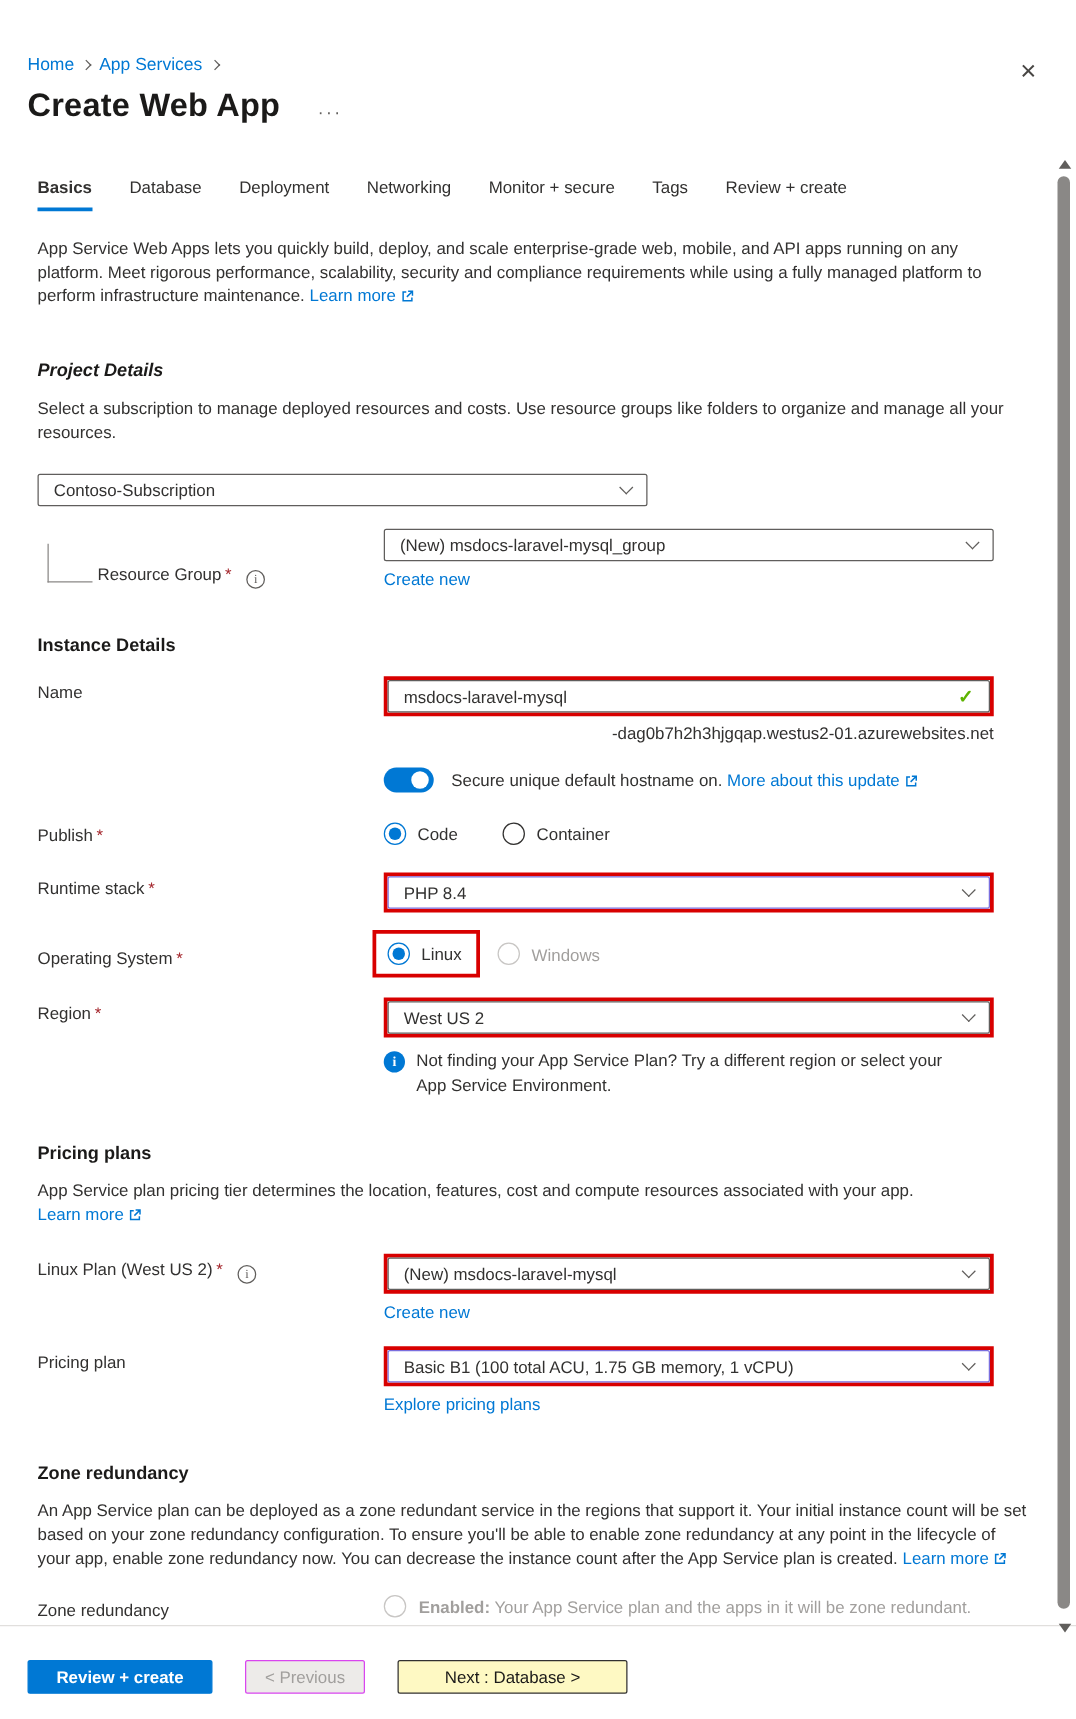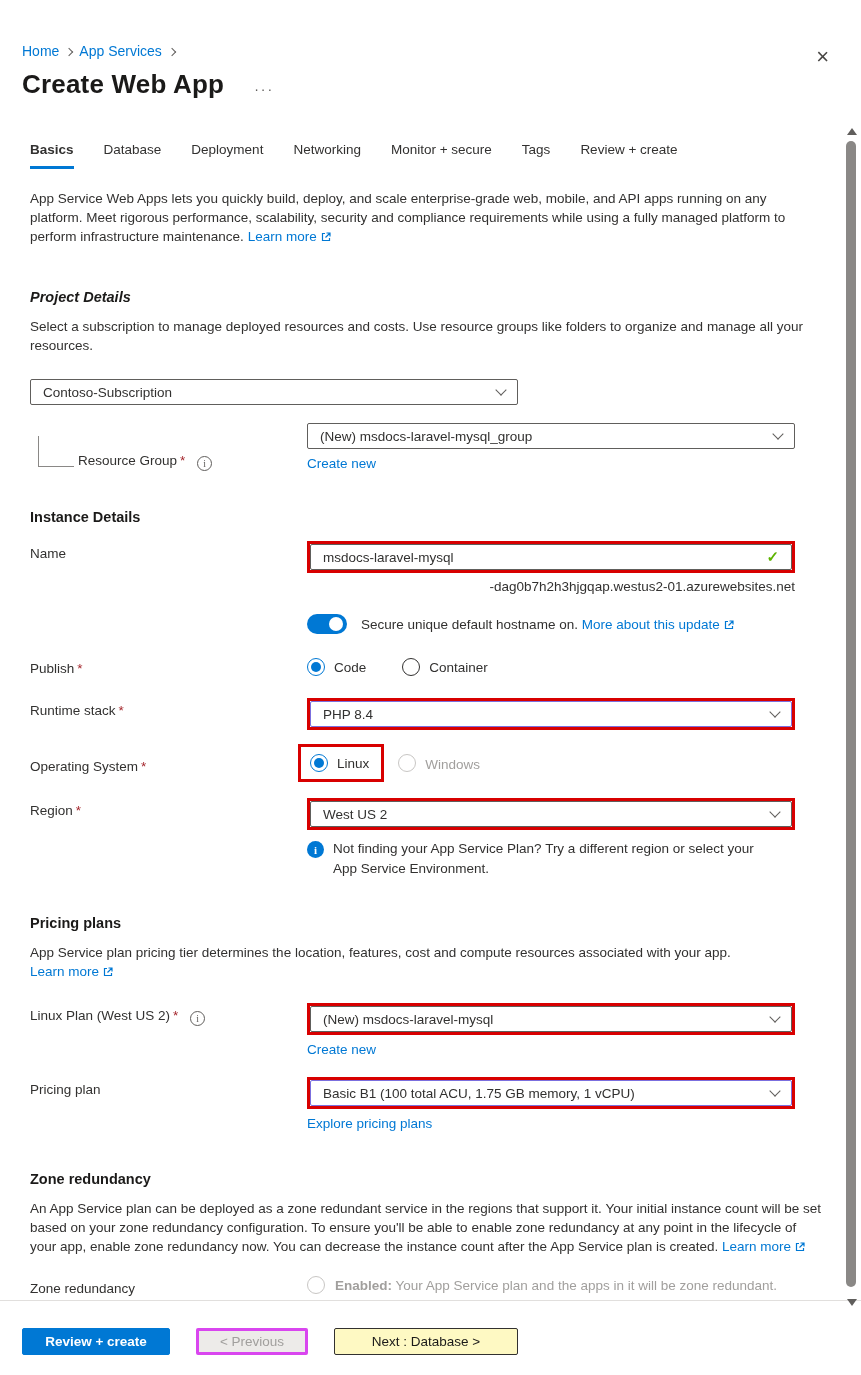--- a/index.html
+++ b/index.html
@@ -71,21 +71,21 @@
 
   .zone-opt { display:flex; gap:10px; margin-bottom:14px; }
   .zone-txt { color:#a19f9d; line-height:20px; width:455px; }
   .zone-txt b { color:#a19f9d; }
 
   
   .footer { position:absolute; left:0; right:0; bottom:0; height:75px; border-top:1px solid #e1dfdd; background:#fff; }
   .footer-btns { display:flex; gap:26px; margin:27px 0 0 22px; }
   .btn { height:27px; display:inline-flex; align-items:center; justify-content:center; font-size:13.5px; cursor:pointer; border-radius:2px; }
   .btn-primary { background:#0078d4; border:1px solid #0078d4; color:#fff; font-weight:bold; width:148px; }
-  .btn-dis { background:#edebe9; border:3px solid #d946ef; color:#a19f9d; width:112px; }
+  .btn-dis { background:#edebe9; border:1px solid #d946ef; color:#a19f9d; width:96px; }
   .btn-sec { background:#fef9c3; border:1px solid #323130; color:#1b1a19; width:184px; }
 
   
   .sbar { position:absolute; top:128px; right:3px; width:13px; height:1178px; }
   .sb-up { position:absolute; top:0; left:2px; width:0; height:0;
            border-left:5px solid transparent; border-right:5px solid transparent; border-bottom:7px solid #605e5c; }
   .sb-dn { position:absolute; bottom:0; left:2px; width:0; height:0;
            border-left:5px solid transparent; border-right:5px solid transparent; border-top:7px solid #605e5c; }
   .sb-thumb { position:absolute; top:13px; left:1px; width:10px; height:1146px; background:#8a8886; border-radius:5px; }
 

